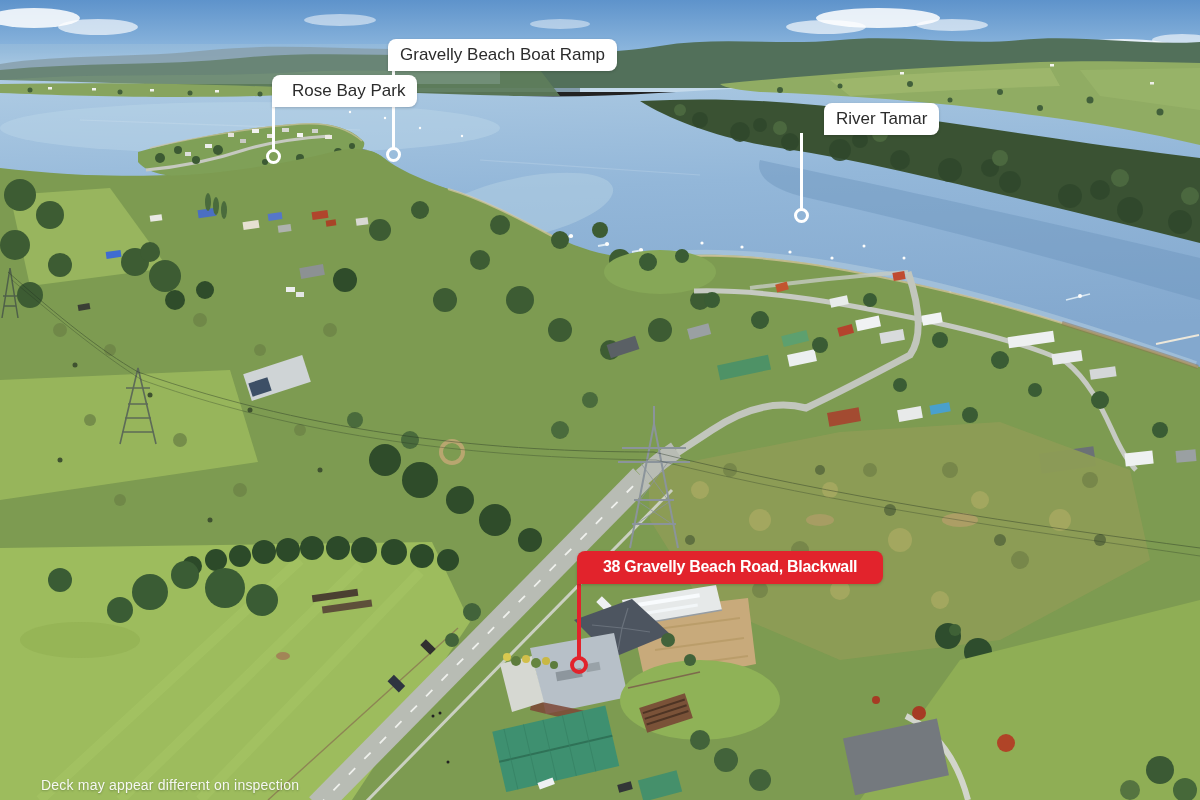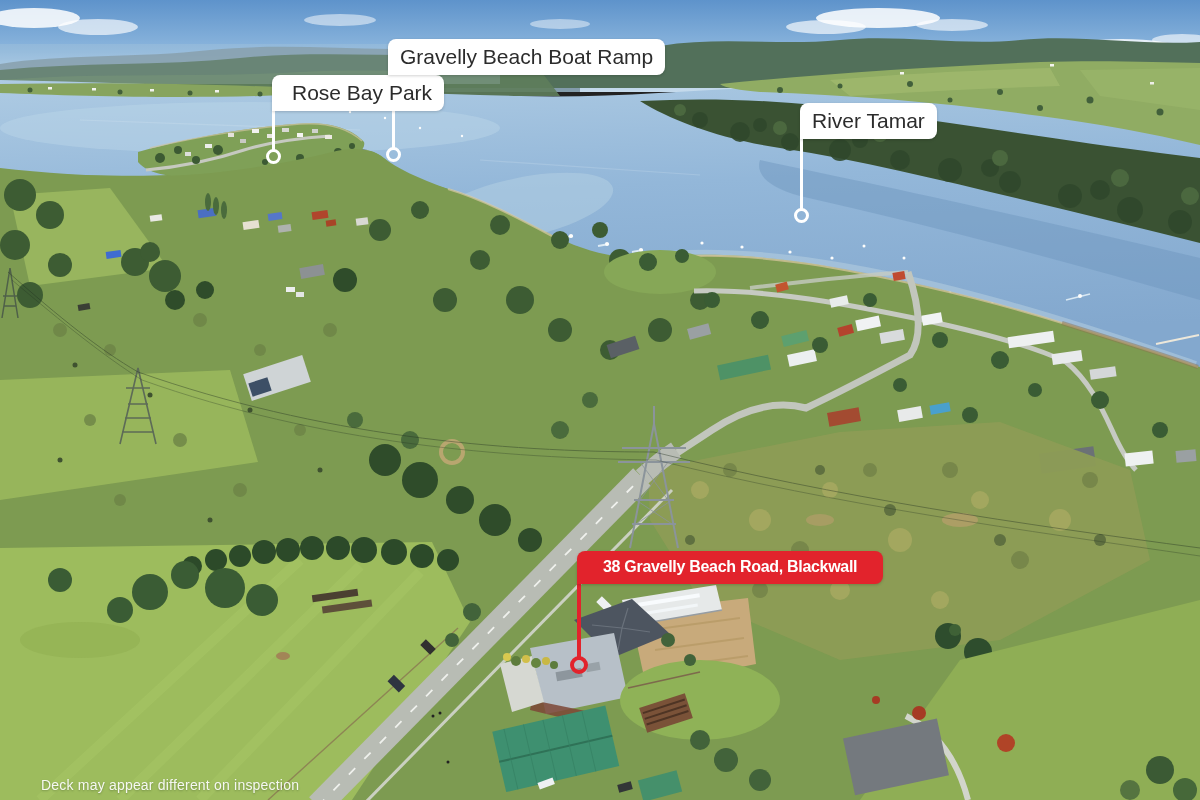--- a/index.html
+++ b/index.html
@@ -3,21 +3,21 @@
 <meta charset="utf-8">
 <style>
   html,body{margin:0;padding:0;background:#222;}
   .stage{
     position:relative;width:1200px;height:800px;overflow:hidden;
     font-family:"Liberation Sans",sans-serif;
   }
   .scene{position:absolute;left:0;top:0;width:1200px;height:800px;display:block;}
   .bubble{
     position:absolute;background:var(--callout-bg,#fff);color:var(--callout-text,#2c2c2c);
-    font-size:21px;line-height:1;padding:7px 12px 8px;white-space:nowrap;
+    font-size:17px;line-height:1;padding:7px 12px 8px;white-space:nowrap;
     border-radius:8px 8px 8px 0;box-shadow:0 1px 3px rgba(0,0,0,.18);
     z-index:5;
   }
   .bubble.red{
     background:var(--accent-red,#e2232c);color:var(--property-text,#fff);
     font-weight:700;font-size:16px;letter-spacing:-0.3px;padding:8px 26px 9px;
   }
   .stem{position:absolute;width:3px;background:#fff;z-index:4;}
   .stem.red{width:4px;background:var(--accent-red,#e2232c);}
   .ring{
@@ -527,21 +527,21 @@
   <div class="ring" style="left:266px;top:149px;"></div>
 </div>
 
 <div>
   <div class="bubble" style="left:388px;top:39px;">Gravelly Beach Boat Ramp</div>
   <div class="stem" style="left:392px;top:66px;height:82px;"></div>
   <div class="ring" style="left:386px;top:147px;"></div>
 </div>
 
 <div>
-  <div class="bubble" style="left:800px;top:103px;">River Tamar</div>
+  <div class="bubble" style="left:824px;top:103px;">River Tamar</div>
   <div class="stem" style="left:800px;top:133px;height:76px;"></div>
   <div class="ring" style="left:794px;top:208px;"></div>
 </div>
 
 <div>
   <div class="bubble red" style="left:577px;top:551px;">38 Gravelly Beach Road, Blackwall</div>
   <div class="stem red" style="left:577px;top:583px;height:74px;"></div>
   <div class="ring red" style="left:570px;top:656px;"></div>
 </div>
 

